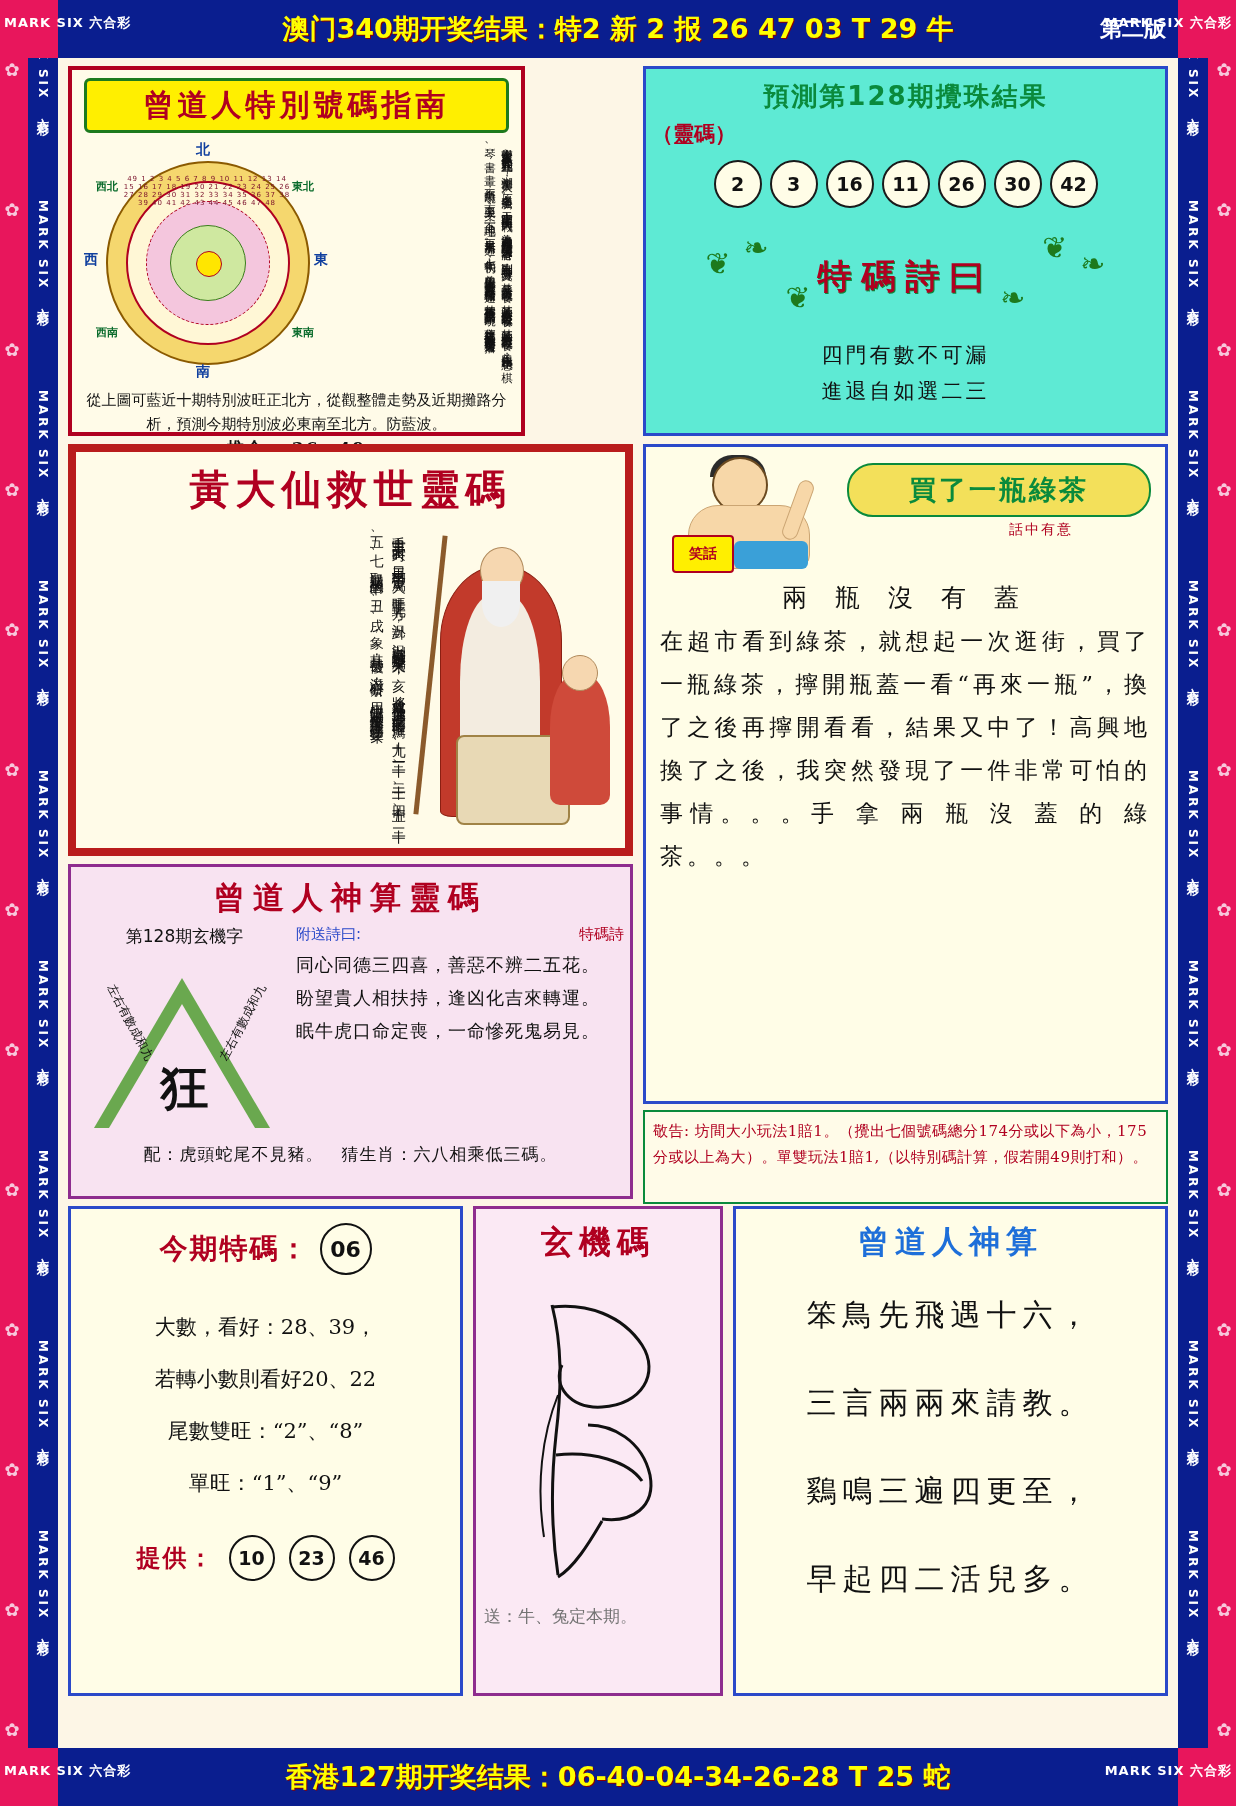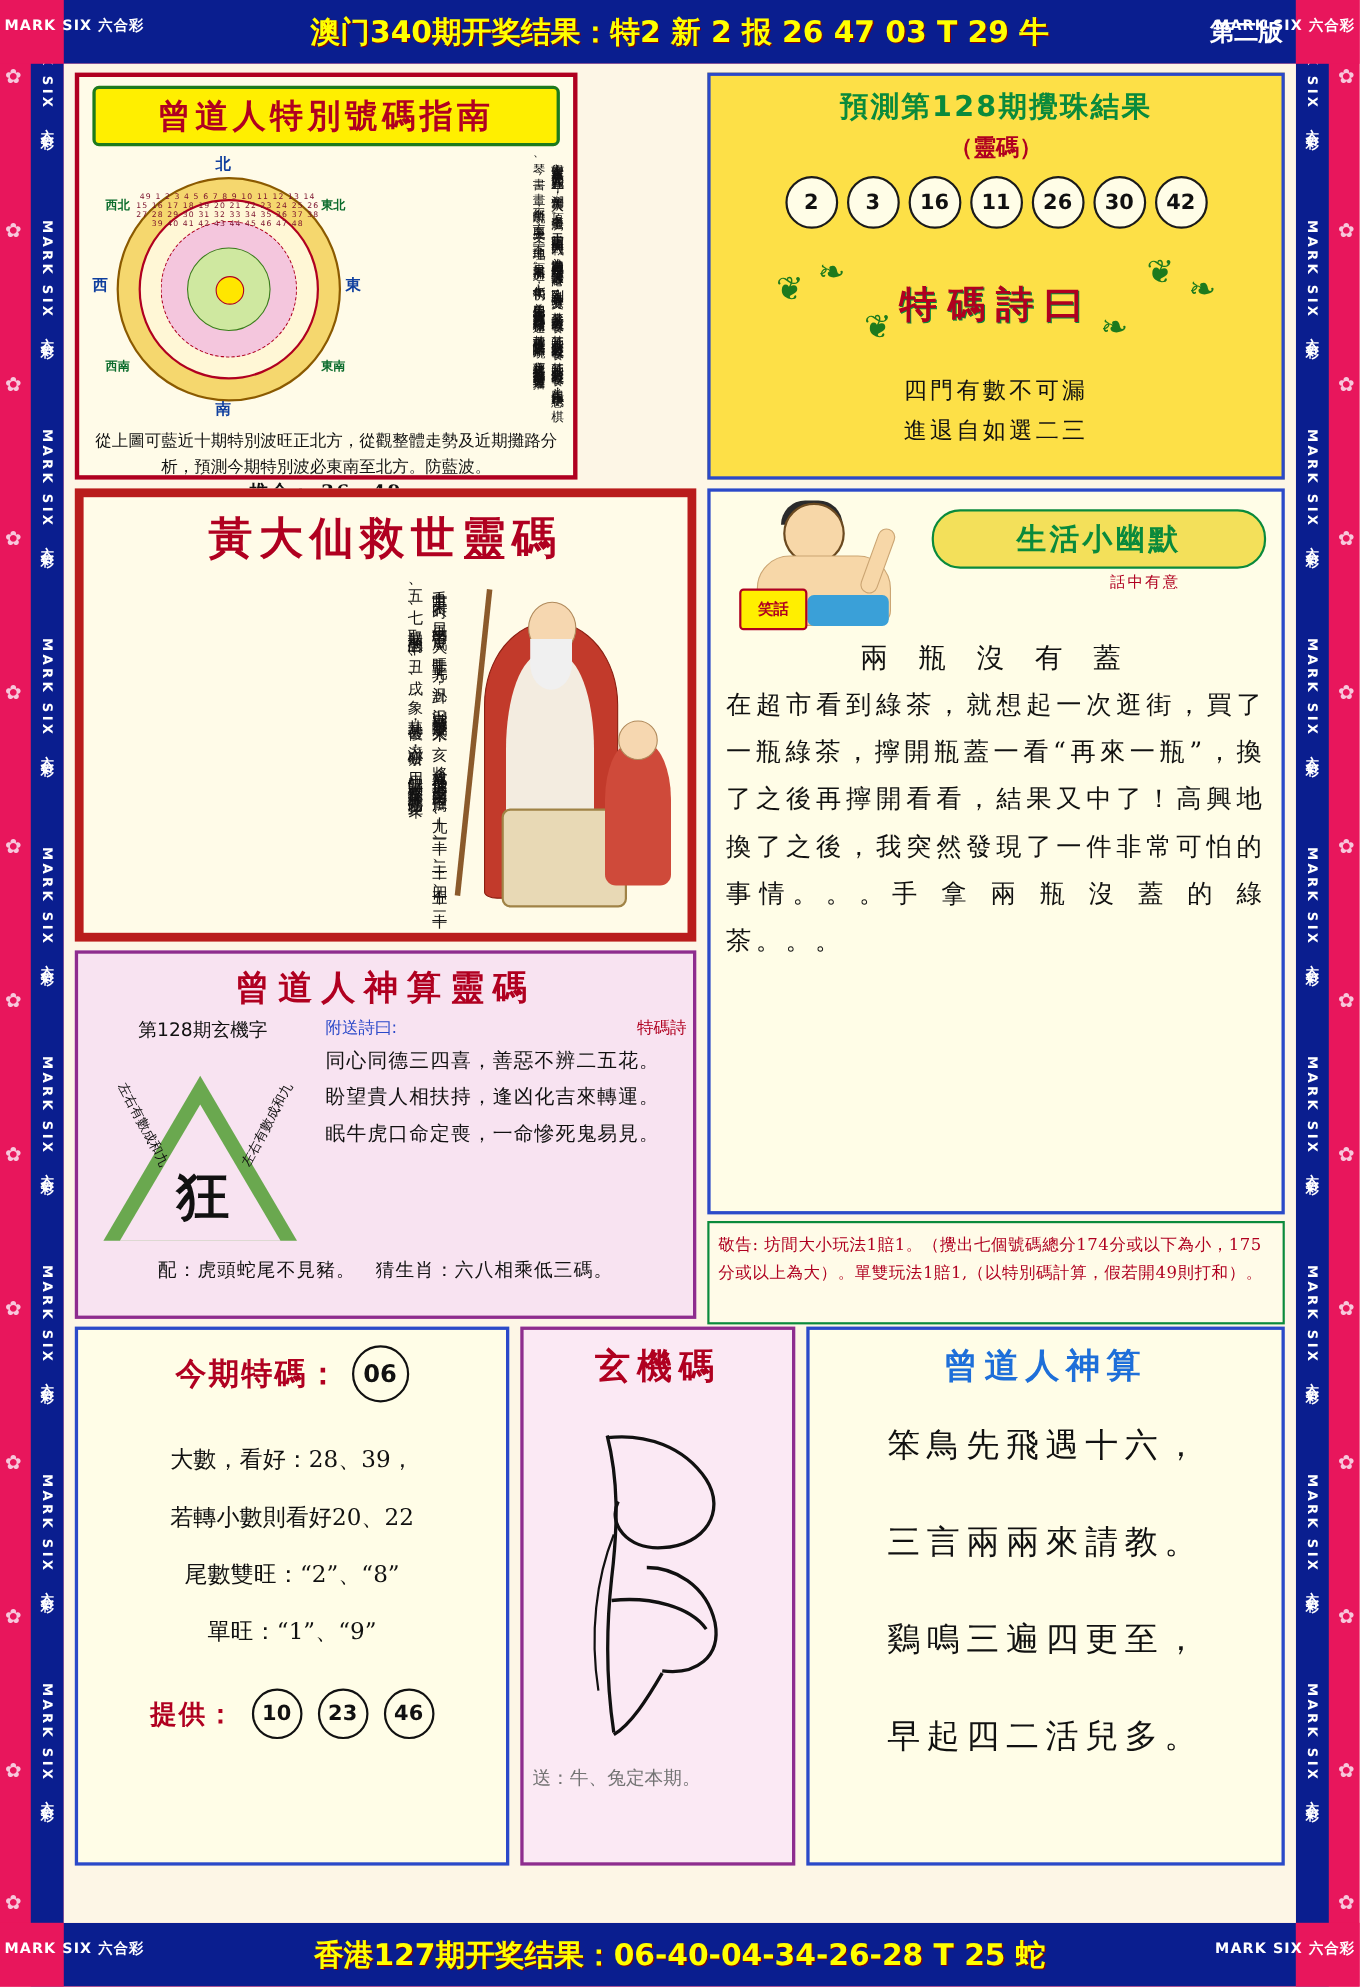--- a/index.html
+++ b/index.html
@@ -118,28 +118,28 @@
   }
   .guide-foot{
     margin-top:4px;font-size:15px;color:#111;line-height:24px;text-align:center;
     font-family:"DejaVu Serif","Liberation Serif",serif;
   }
   .guide-foot .rec{font-weight:bold;font-size:17px;letter-spacing:2px;}
 
   
   #p-forecast{
     left:585px;top:8px;width:525px;height:370px;
-    border:3px solid #2b49c9;background:#fde047;padding:6px;
+    border:3px solid #2b49c9;background:#5eead4;padding:6px;
   }
   #p-forecast .f-title{
     text-align:center;color:#0a8a3c;font-size:26px;font-weight:bold;letter-spacing:2px;
     margin-top:4px;
   }
   #p-forecast .f-sub{
-    text-align:center;color:#b00020;font-size:21px;font-weight:bold;margin-top:6px;
+    text-align:left;color:#b00020;font-size:21px;font-weight:bold;margin-top:6px;
   }
   .ball-row{display:flex;justify-content:center;gap:8px;margin-top:12px;}
   .ball{
     width:44px;height:44px;border-radius:50%;
     border:2px solid #1a1a1a;background:#fffde7;
     display:flex;align-items:center;justify-content:center;
     font-size:19px;font-weight:bold;color:#111;
   }
   .laurel{
     position:relative;margin:18px auto 0 auto;width:420px;height:110px;
@@ -495,21 +495,21 @@
     <div class="panel" id="p-humor">
       <div class="humor-head">
         <div class="cartoon">
           <div class="c-hair"></div>
           <div class="c-head"></div>
           <div class="c-body"></div>
           <div class="c-short"></div>
           <div class="c-arm"></div>
           <div class="c-sign">笑話</div>
         </div>
-        <div class="humor-bubble">生活小幽默</div>
+        <div class="humor-bubble">買了一瓶綠茶</div>
         <div class="humor-sub">話中有意</div>
       </div>
       <div class="humor-title">兩 瓶 沒 有 蓋</div>
       <div class="humor-body">在超市看到綠茶，就想起一次逛街，買了一瓶綠茶，擰開瓶蓋一看“再來一瓶”，換了之後再擰開看看，結果又中了！高興地換了之後，我突然發現了一件非常可怕的事情。。。手 拿 兩 瓶 沒 蓋 的 綠茶。。。</div>
     </div>
 
     <div class="panel" id="p-shensuan">
       <div class="s-title">曾道人神算靈碼</div>
       <div class="s-row">
         <div class="s-left">

